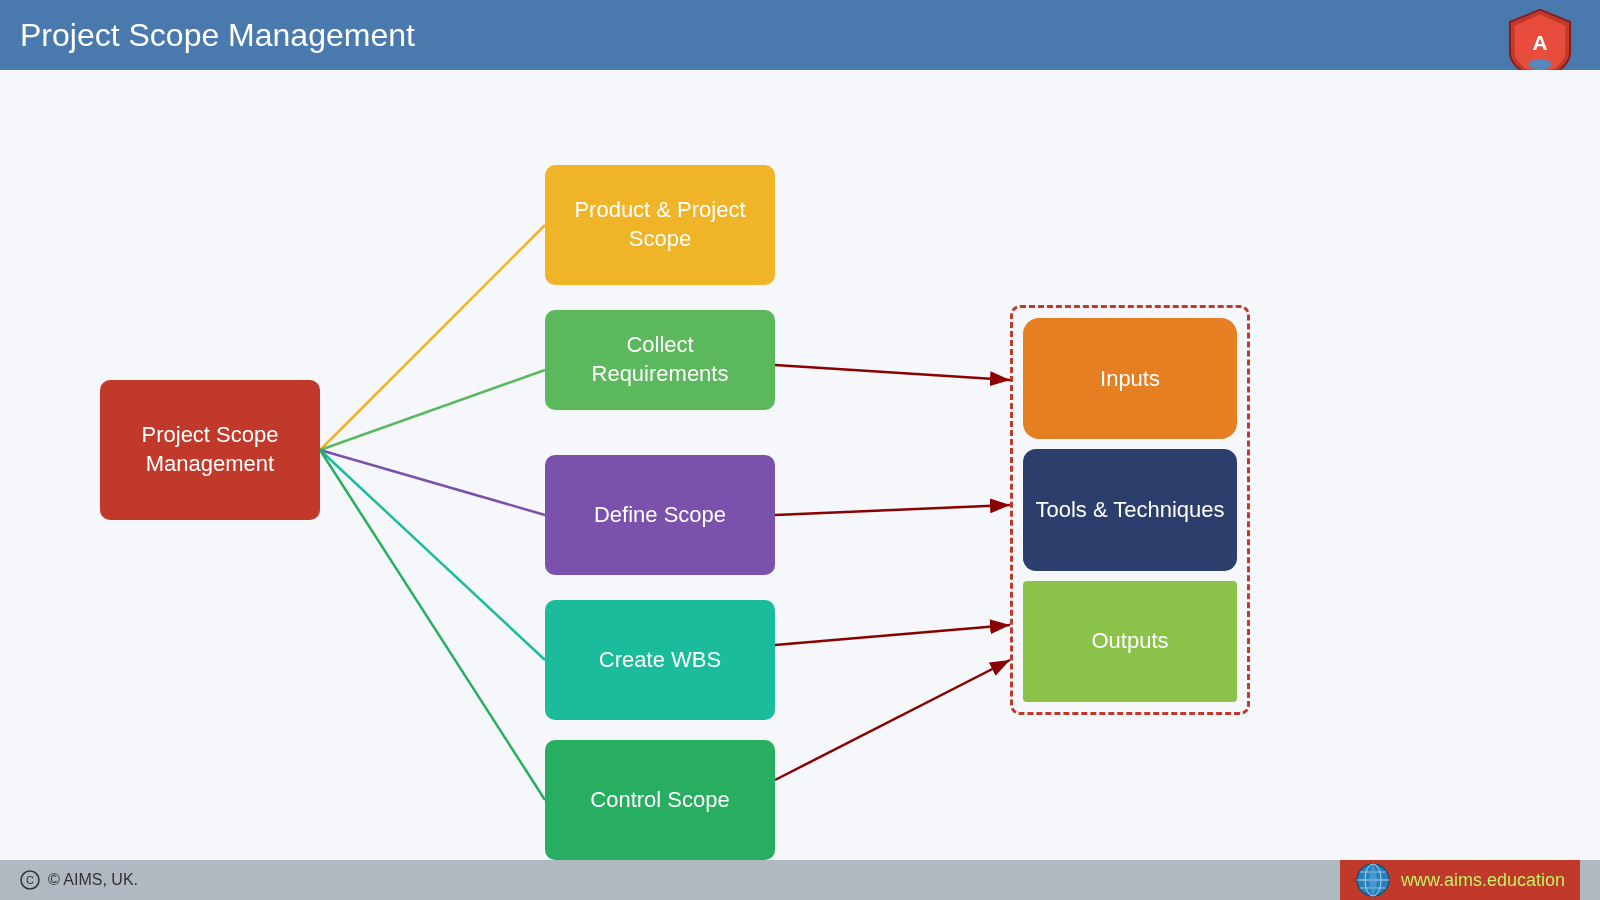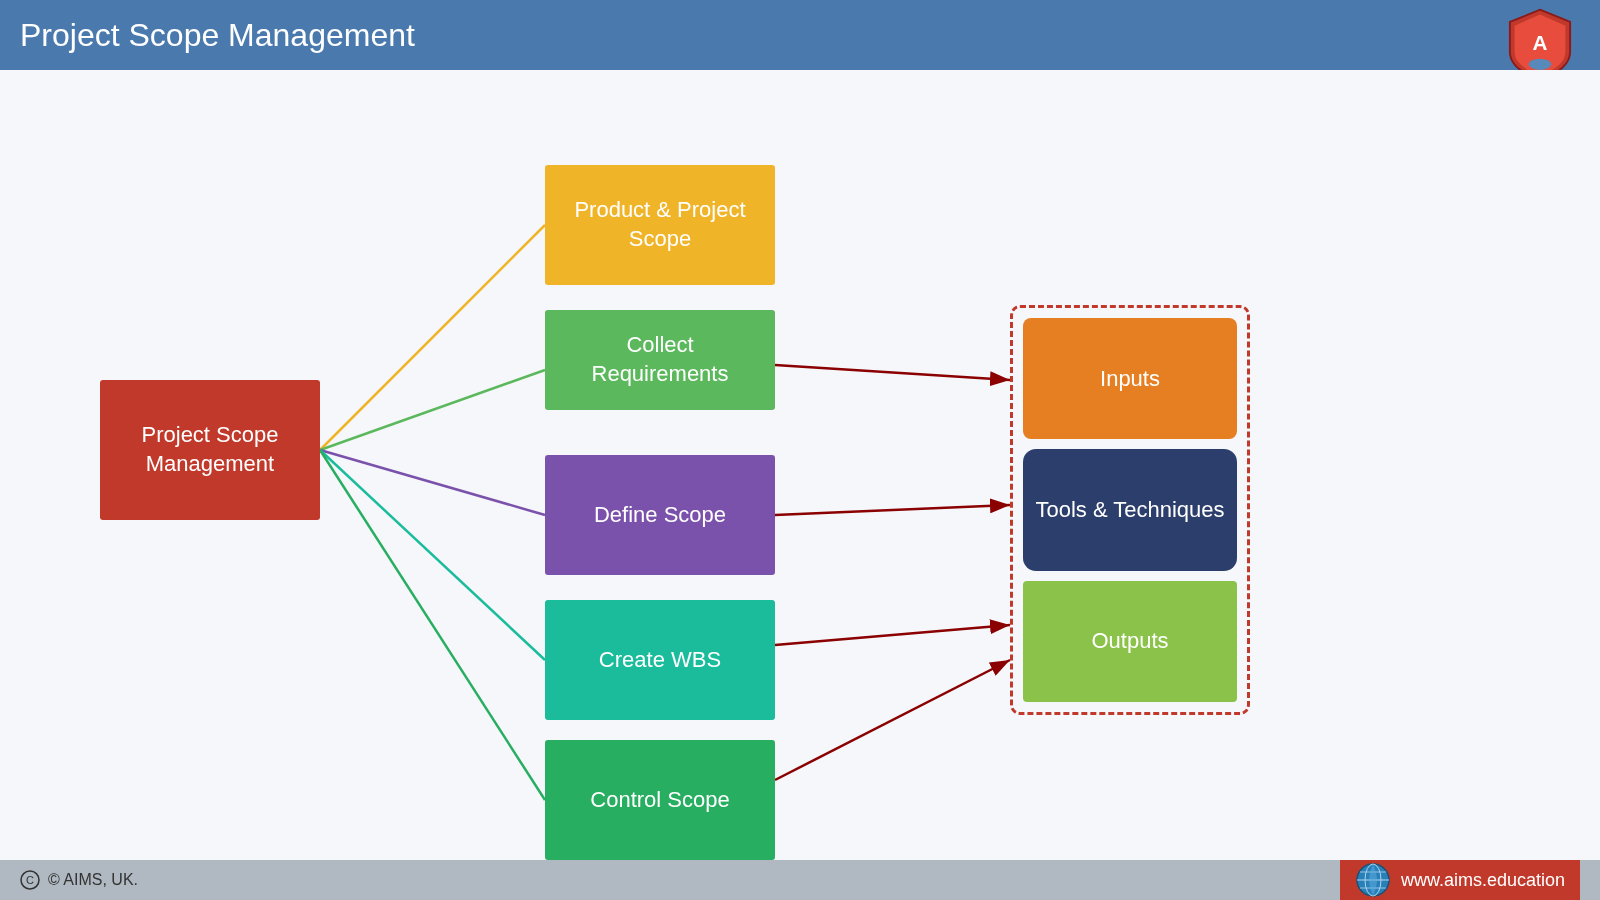--- a/index.html
+++ b/index.html
@@ -39,21 +39,21 @@
     .main {
       width: 100%;
       height: 830px;
       background: #f5f7fa;
       position: relative;
     }
 
     
     .box {
       position: absolute;
-      border-radius: 3px;
+      border-radius: 10px;
       display: flex;
       align-items: center;
       justify-content: center;
       text-align: center;
       color: white;
       font-size: 22px;
       font-weight: 400;
       line-height: 1.3;
       padding: 10px;
     }
@@ -116,21 +116,21 @@
       border: 3px dashed #c0392b;
       border-radius: 10px;
       padding: 10px;
       display: flex;
       flex-direction: column;
       gap: 10px;
     }
 
     .box-inputs {
       background: #e67e22;
-      border-radius: 8px;
+      border-radius: 16px;
       flex: 1;
       display: flex;
       align-items: center;
       justify-content: center;
       color: white;
       font-size: 22px;
       font-weight: 400;
     }
 
     .box-tt {
@@ -190,21 +190,21 @@
     }
     .footer-right {
       display: flex;
       align-items: center;
       gap: 10px;
       background: #c0392b;
       padding: 0 15px;
       height: 100%;
     }
     .footer-right-text {
-      color: #ffffff;
+      color: #bef264;
       font-size: 18px;
       font-weight: 500;
     }
   </style>
 </head>
 <body>
 
 <div class="header">
   <span class="header-title">Project Scope Management</span>
 

